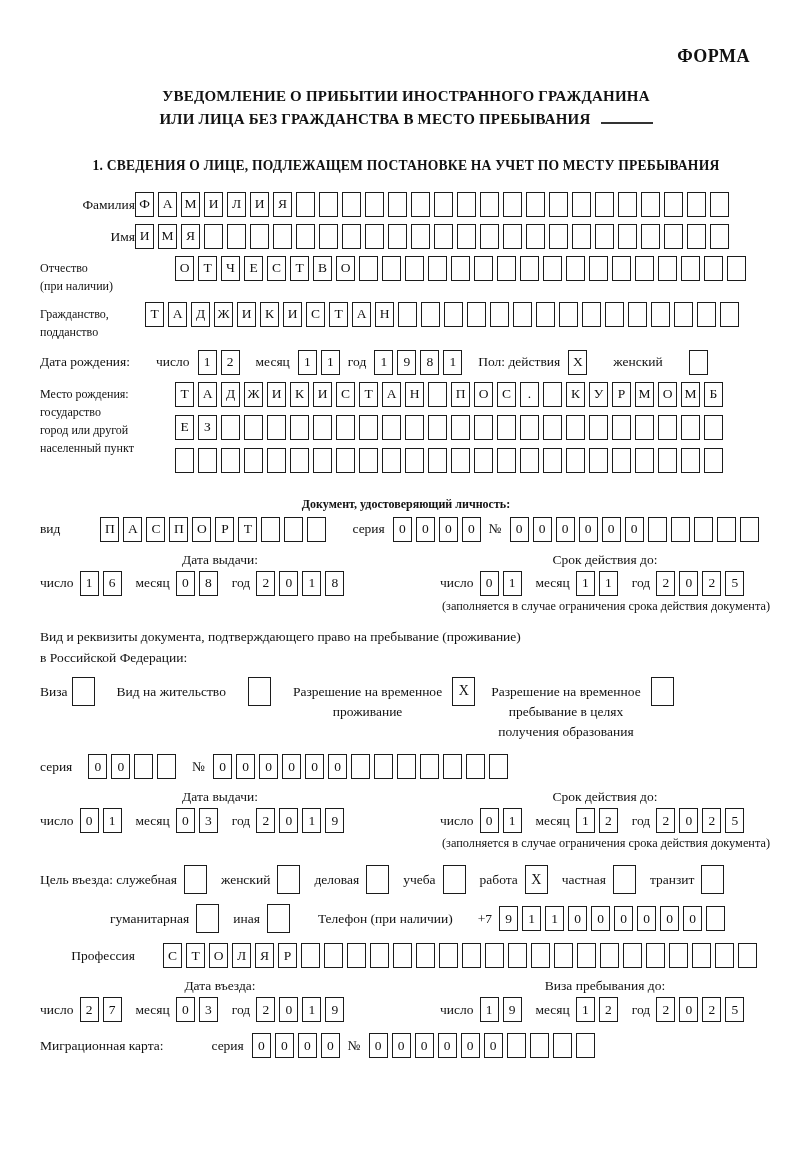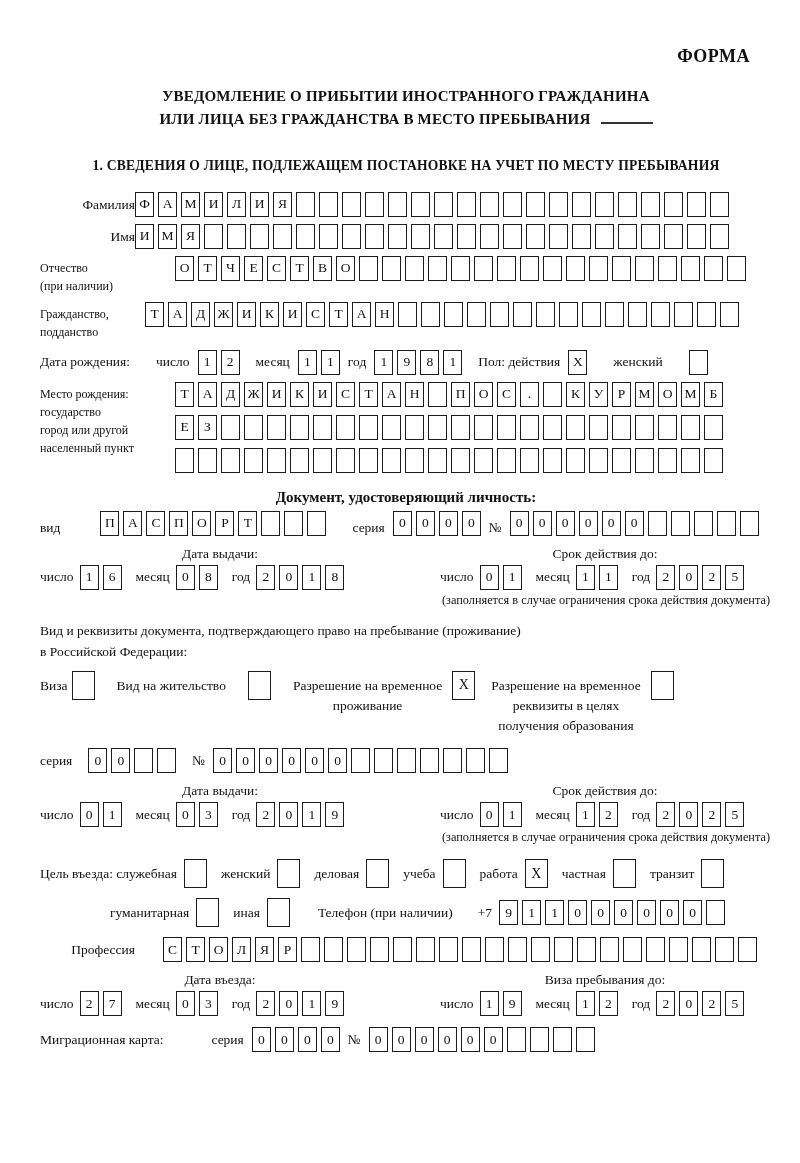--- a/index.html
+++ b/index.html
@@ -27,21 +27,21 @@
     width:19px; height:25px; border:1.7px solid #1c1c1c; box-sizing:border-box;
     display:inline-flex; align-items:center; justify-content:center;
     font-size:13.5px; flex:0 0 auto; background:#fff;
   }
   .cbox .cell { width:23px; height:29px; font-size:14px; }
   .stackrows .cells { margin-bottom:8px; }
 
   .inline-row { display:flex; align-items:center; margin-top:9px; font-size:13.5px; }
   .inline-row .gap-s { width:8px; } .inline-row .gap-m { width:16px; } .inline-row .gap-l { width:26px; }
 
-  .doc-header { text-align:center; font-weight:bold; font-size:15px; margin-top:8px; }
+  .doc-header { text-align:center; font-weight:bold; font-size:12px; margin-top:16px; }
 
   .dates-row { display:flex; margin-top:10px; }
   .dates-col { }
   .dates-col .hdr { text-align:center; font-size:13.5px; margin-bottom:3px; }
   .dates-col .vals { display:flex; align-items:center; font-size:13.5px; }
   .dates-col .vals .t { margin-right:6px; }
   .dates-col .vals .t2 { margin:0 6px 0 14px; }
   .dates-left { flex:0 0 400px; }
   .dates-right { flex:1; }
   .note-right { text-align:right; font-size:12.3px; margin-top:3px; padding-right:2px; }
@@ -327,21 +327,21 @@
           <span class="cell"></span>
           <span class="cell"></span>
           <span class="cell"></span>
           <span class="cell"></span>
         </span>
     </span>
   </div>
 
   <div class="doc-header">Документ, удостоверяющий личность:</div>
 
-  <div class="inline-row" style="margin-top:5px;align-items:flex-end;">
+  <div class="inline-row" style="margin-top:5px;">
     <span>вид</span>
     <span style="width:40px;"></span>
     <span class="cells">
         <span class="cell">П</span>
         <span class="cell">А</span>
         <span class="cell">С</span>
         <span class="cell">П</span>
         <span class="cell">О</span>
         <span class="cell">Р</span>
         <span class="cell">Т</span>
@@ -447,21 +447,21 @@
         <div>Разрешение на временное</div>
         <div>проживание</div>
       </span>
       <span class="cells cbox">
           <span class="cell">X</span>
         </span>
     </div>
     <div class="pb-item" style="margin-left:16px;">
       <span class="txt">
         <div>Разрешение на временное</div>
-        <div>реквизиты в целях</div>
+        <div>пребывание в целях</div>
         <div>получения образования</div>
       </span>
       <span class="cells cbox">
           <span class="cell"></span>
         </span>
     </div>
   </div>
 
   <div class="inline-row" style="margin-top:12px;">
     <span>серия</span>

